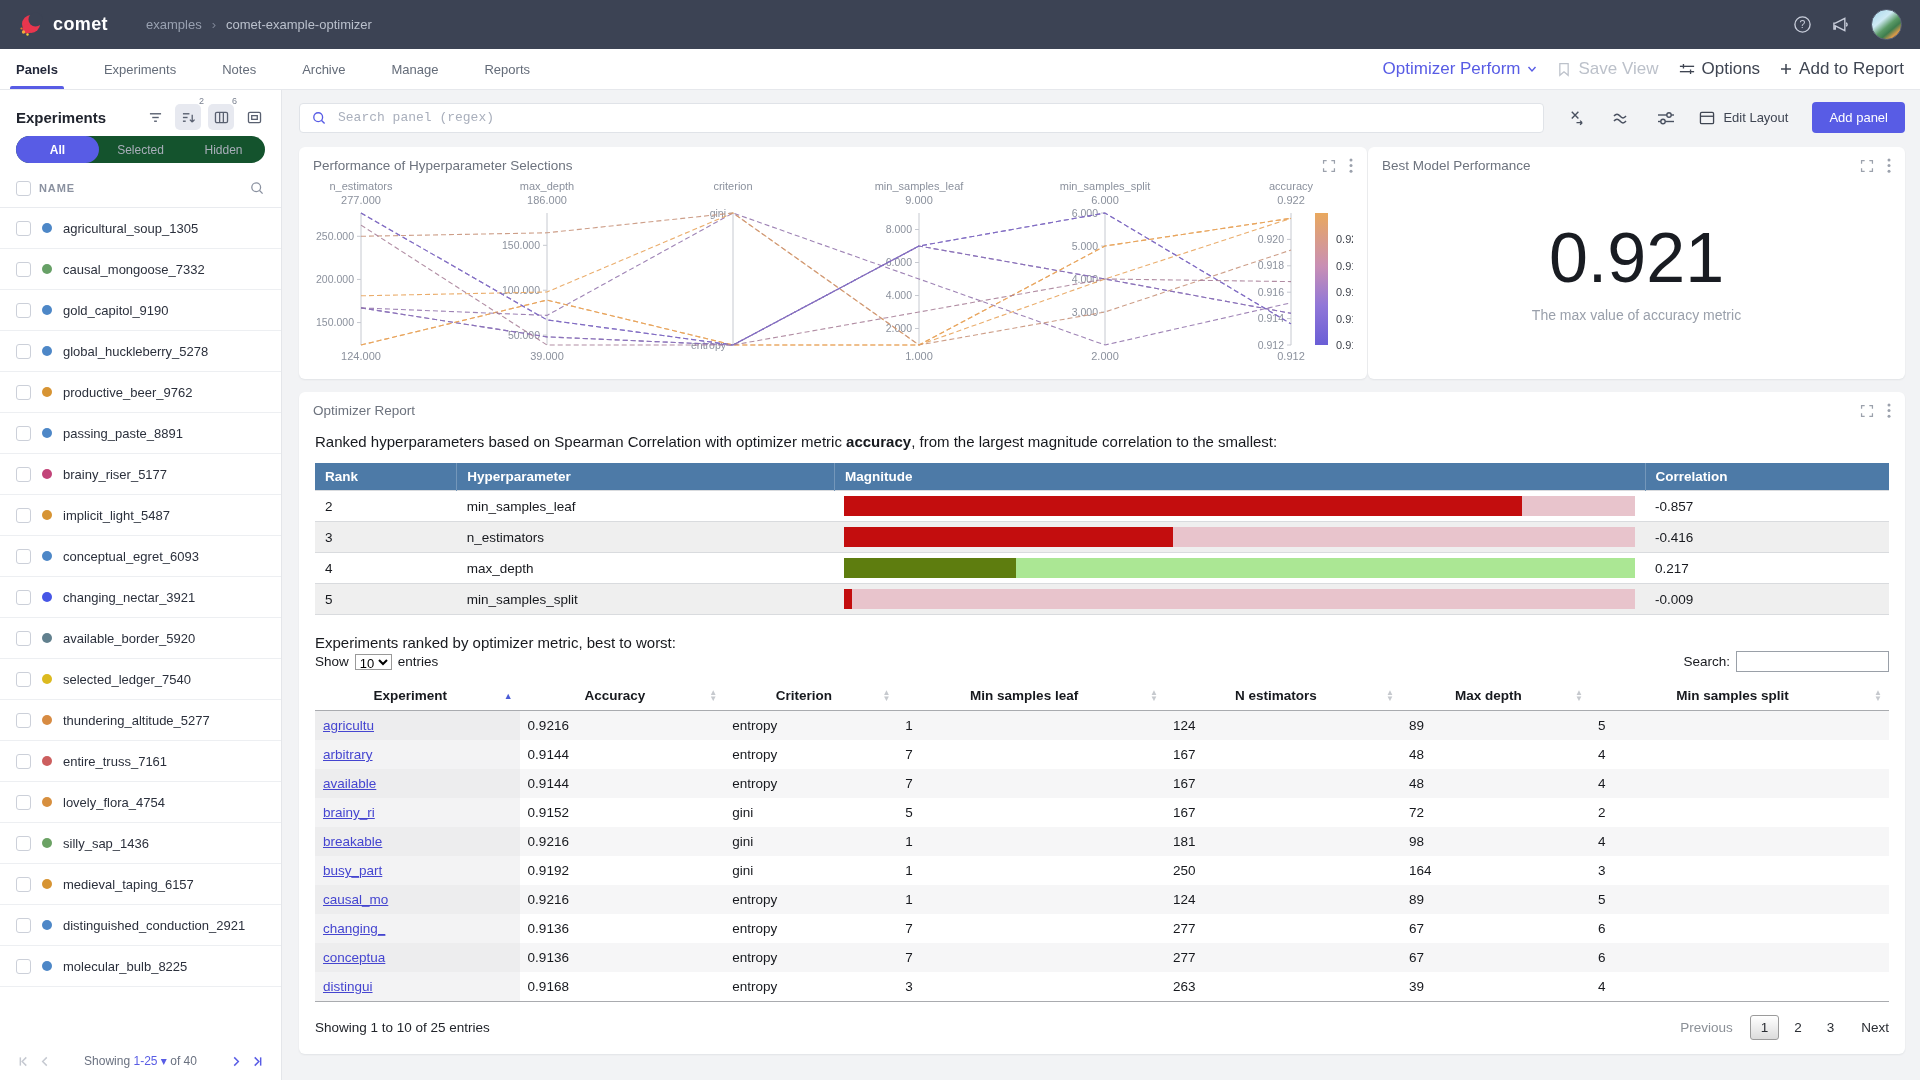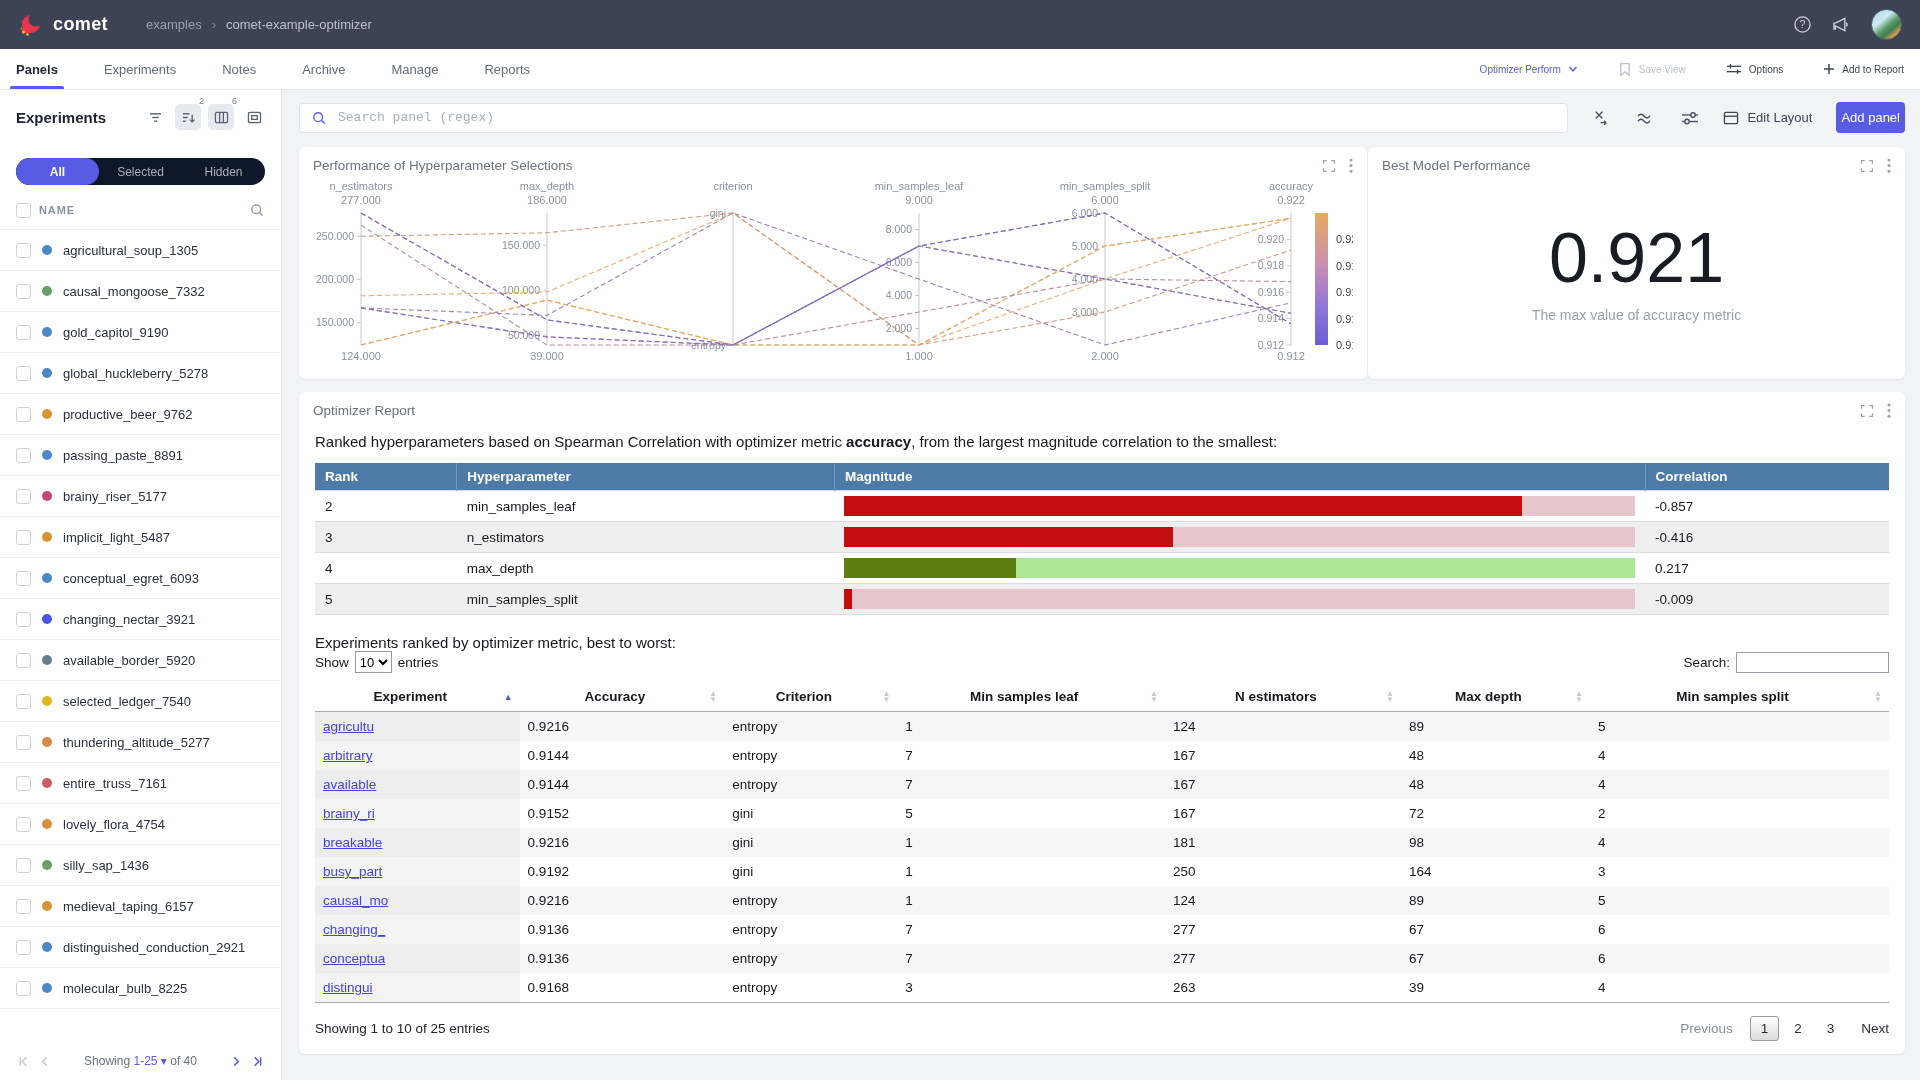--- a/index.html
+++ b/index.html
@@ -15,38 +15,38 @@
 .crumb .sep { color:#7d8495; }
 .top-actions { margin-left:auto; display:flex; align-items:center; gap:20px; color:#c9cedb; }
 .avatar { width:31px; height:31px; border-radius:50%; background:linear-gradient(140deg,#a8d8ec 0%,#cfeaf4 35%,#5a9a66 55%,#3e7d4e 68%,#d99a4a 82%,#6b4423 100%); border:1px solid #5a6275; }
 
 
 .tabbar { height:41px; background:#fff; border-bottom:1px solid #e6e8ec; display:flex; align-items:center; padding:0 16px; }
 .tabs { display:flex; height:100%; }
 .tab { font-size:13px; color:#646c79; margin-right:46px; display:flex; align-items:center; position:relative; cursor:pointer; }
 .tab.active { color:#23283a; font-weight:bold; }
 .tab.active::after { content:''; position:absolute; left:-6px; right:-6px; bottom:0; height:3px; background:#585ce5; border-radius:2px 2px 0 0; }
-.view-controls { margin-left:auto; display:flex; align-items:center; gap:40px; font-size:10px; }
+.view-controls { margin-left:auto; display:flex; align-items:center; gap:20px; font-size:17px; }
 .vc { display:flex; align-items:center; gap:7px; cursor:pointer; }
 .vc-view { color:#585ce5; }
 .vc-save { color:#bcc1ca; }
 .vc-options, .vc-add { color:#3f4552; }
 
 
 .content { display:flex; height:990px; }
 
 
 .sidebar { width:282px; background:#fff; border-right:1px solid #e4e6ea; display:flex; flex-direction:column; flex:none; }
 .sb-head { display:flex; align-items:center; padding:14px 14px 4px 16px; }
 .sb-title { font-size:15px; font-weight:bold; color:#20242e; flex:1; }
 .sb-icons { display:flex; gap:7px; }
 .sb-ic { width:26px; height:26px; border-radius:5px; display:flex; align-items:center; justify-content:center; color:#596070; position:relative; cursor:pointer; }
 .sb-ic.on { background:#e7e9f0; }
 .sb-badge { position:absolute; top:-8px; right:-3px; font-size:9px; color:#7a8190; }
-.segs { margin:24px 16px 4px; background:#0f172a; border-radius:14px; height:27px; display:flex; }
+.segs { margin:2px 16px 4px; background:#14532d; border-radius:14px; height:27px; display:flex; }
 .seg { flex:1; display:flex; align-items:center; justify-content:center; font-size:12px; color:#a9aeba; border-radius:14px; cursor:pointer; }
 .seg.active { background:#585ce5; color:#fff; font-weight:bold; }
 .name-row { display:flex; align-items:center; padding:13px 16px 11px; gap:8px; }
 .cb { width:15px; height:15px; border:1.5px solid #ccd0d9; border-radius:3px; background:#fff; flex:none; }
 .name-lbl { font-size:11px; font-weight:bold; color:#8a91a0; letter-spacing:.9px; flex:1; }
 .exp-list { flex:1; overflow:hidden; border-top:1px solid #e9ebef; }
 .exp-row { height:41px; display:flex; align-items:center; gap:11px; padding:0 16px; border-bottom:1px solid #edeff2; cursor:pointer; }
 .dot { width:10px; height:10px; border-radius:50%; flex:none; }
 .exp-name { font-size:13px; color:#2b303c; white-space:nowrap; overflow:hidden; }
 .sb-foot { height:38px; display:flex; align-items:center; padding:0 18px; font-size:12px; color:#6a7180; }
@@ -57,21 +57,21 @@
 
 
 .main { flex:1; padding:12px 15px 0 17px; display:flex; flex-direction:column; }
 .toolbar { display:flex; align-items:center; }
 .searchbox { flex:1; height:30px; background:#fff; border:1px solid #e0e3e8; border-radius:4px; display:flex; align-items:center; padding:0 11px; gap:9px; color:#585ce5; }
 .searchbox input { border:none; outline:none; flex:1; font-size:13px; color:#333; background:transparent;font-family:Liberation Mono, monospace; }
 .searchbox input::placeholder { color:#a9afbc; }
 .tb-icons { display:flex; gap:27px; margin:0 24px; color:#4a5160; align-items:center; }
 .tb-icons .ic { cursor:pointer; display:flex; }
 .edit-layout { display:flex; gap:8px; align-items:center; font-size:13px; color:#3f4552; margin-right:24px; cursor:pointer; }
-.add-panel { background:#585ce5; color:#fff; font-size:13px; border:none; border-radius:4px; padding:8px 5px; cursor:pointer; }
+.add-panel { background:#585ce5; color:#fff; font-size:13px; border:none; border-radius:4px; padding:8px 17px; cursor:pointer; }
 
 .panel-row { display:flex; gap:1px; margin-top:14px; }
 .panel { background:#fff; border-radius:6px; box-shadow:0 1px 2px rgba(20,25,40,.07); }
 .panel-hd { display:flex; align-items:center; padding:11px 14px 4px; }
 .panel-title { font-size:13.5px; color:#6d737e; flex:1; }
 .panel-acts { display:flex; gap:13px; color:#9ba1ac; align-items:center; }
 .panel-acts .ic { cursor:pointer; display:flex; }
 #panel-hyper { width:1068px; height:232px; flex:none; }
 #panel-best { flex:1; height:232px; display:flex; flex-direction:column; }
 .best-body { flex:1; display:flex; flex-direction:column; align-items:center; justify-content:center; margin-top:-16px; }
@@ -87,21 +87,21 @@
 .corr-table td { padding:5px 10px; border-top:1px solid #d9dbde; }
 .corr-table tr.alt td { background:#efefef; }
 .corr-table tr:last-child td { border-bottom:1px solid #d9dbde; }
 .track { height:20px; width:100%; }
 .track.neg { background:#e8c4cc; } .fill.neg { background:#c30d0e; }
 .track.pos { background:#abe794; } .fill.pos { background:#5e7d0f; }
 .fill { height:100%; }
 
 .ranked { font-size:15px; margin:19px 0 0; }
 .dt-controls { display:flex; align-items:center; font-size:13.5px; }
-.dt-controls select { margin:0 6px; font-size:13px; height:22px; border:1px solid #999; background:#fff; }
+.dt-controls select { margin:0 6px; font-size:13px; height:16px; border:1px solid #999; background:#fff; }
 .dt-search { margin-left:auto; display:flex; align-items:center; gap:6px; }
 .dt-search input { width:153px; height:21px; border:1px solid #9aa0a8; font-size:13px; padding:0 4px; outline:none; }
 
 .dtable { width:100%; border-collapse:collapse; margin-top:9px; font-size:13.5px; }
 .dtable th { font-weight:bold; padding:7px 22px 7px 8px; border-bottom:1px solid #a9abaf; position:relative; text-align:center; cursor:pointer; }
 .sorts { position:absolute; right:7px; top:50%; transform:translateY(-50%); display:flex; flex-direction:column; font-size:8px; color:#c6c9ce; line-height:6.5px; }
 .sort-on { position:absolute; right:7px; top:50%; transform:translateY(-50%); font-size:9px; color:#4a5bd6; }
 .dtable td { padding:7px 8px; }
 .dtable tbody tr:nth-child(odd) td { background:#f6f6f7; }
 .dtable tbody tr:nth-child(odd) td.sc { background:#ededee; }

